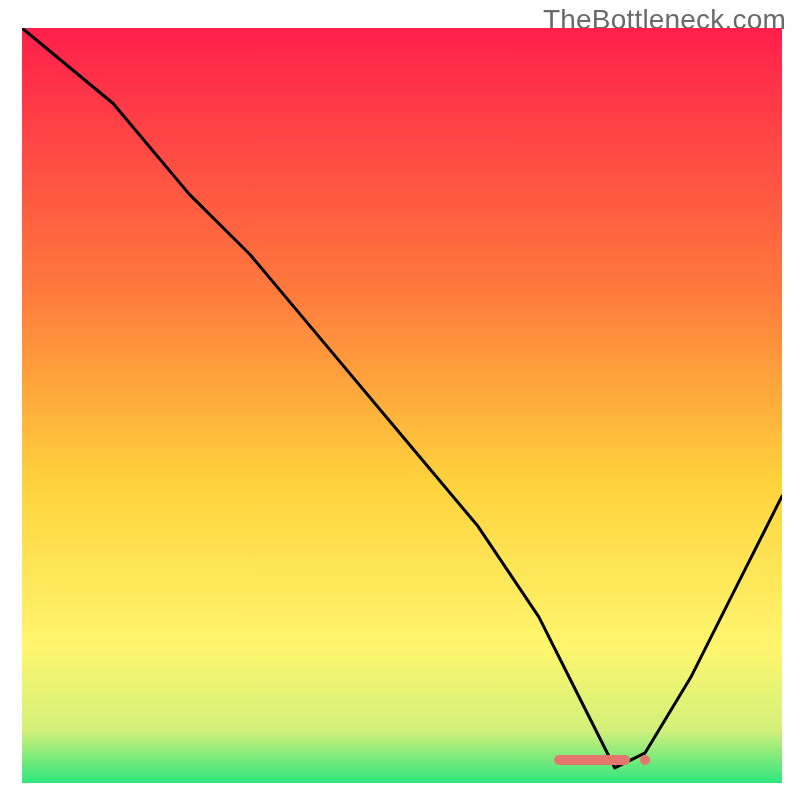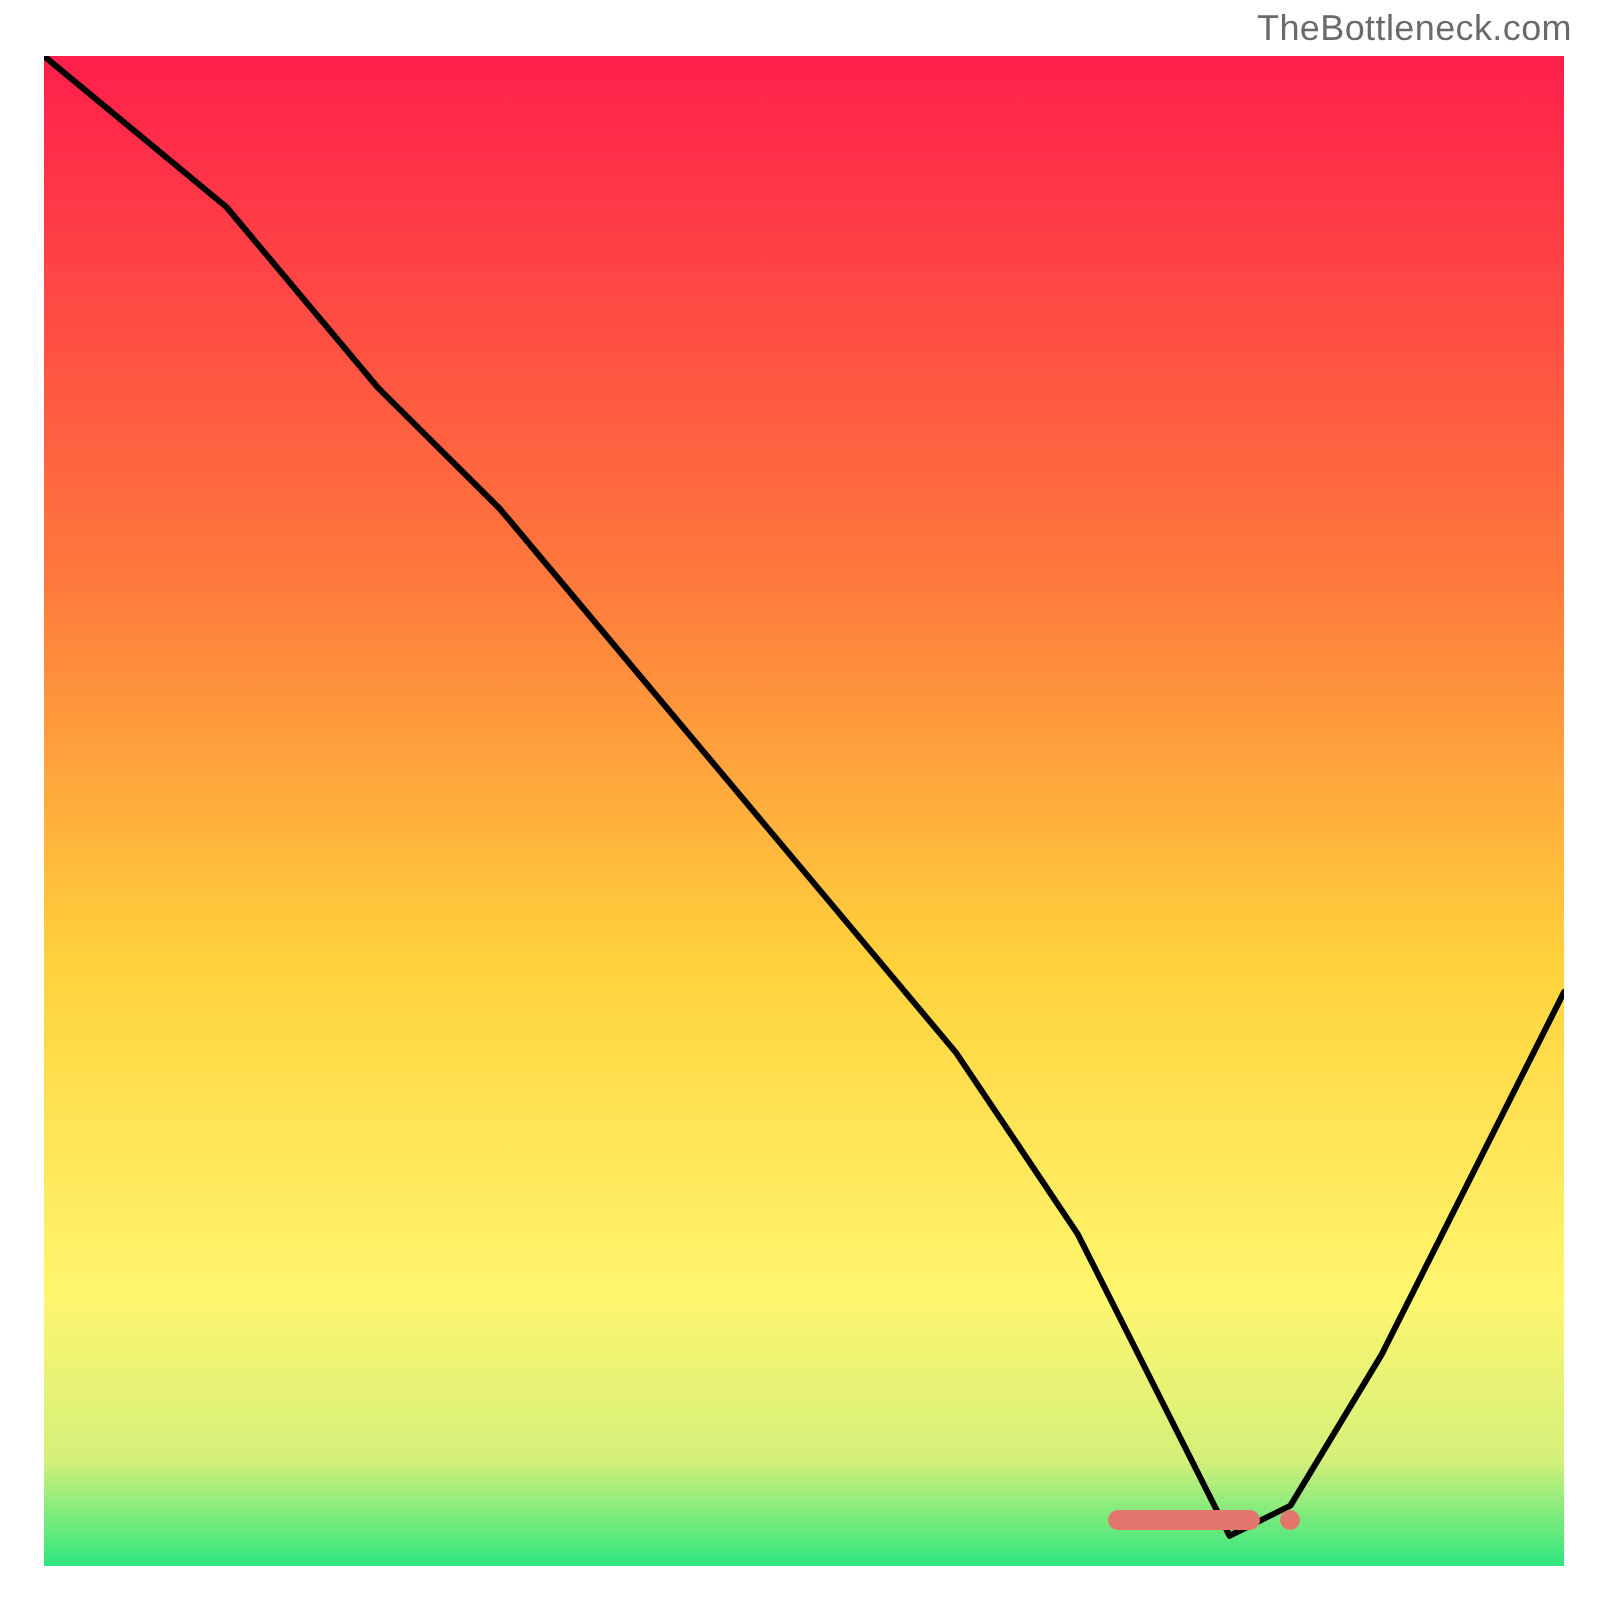--- a/index.html
+++ b/index.html
@@ -9,21 +9,21 @@
     height: 800px;
     background: #ffffff;
     font-family: Arial, Helvetica, sans-serif;
     position: relative;
   }
   .watermark {
     position: absolute;
     top: 4px;
     right: 14px;
     color: #6a6a6a;
-    font-size: 18px;
+    font-size: 28px;
     font-weight: 500;
     letter-spacing: 0.2px;
   }
   .plot-area {
     position: absolute;
     left: 22px;
     top: 28px;
     width: 760px;
     height: 755px;
     box-sizing: border-box;

